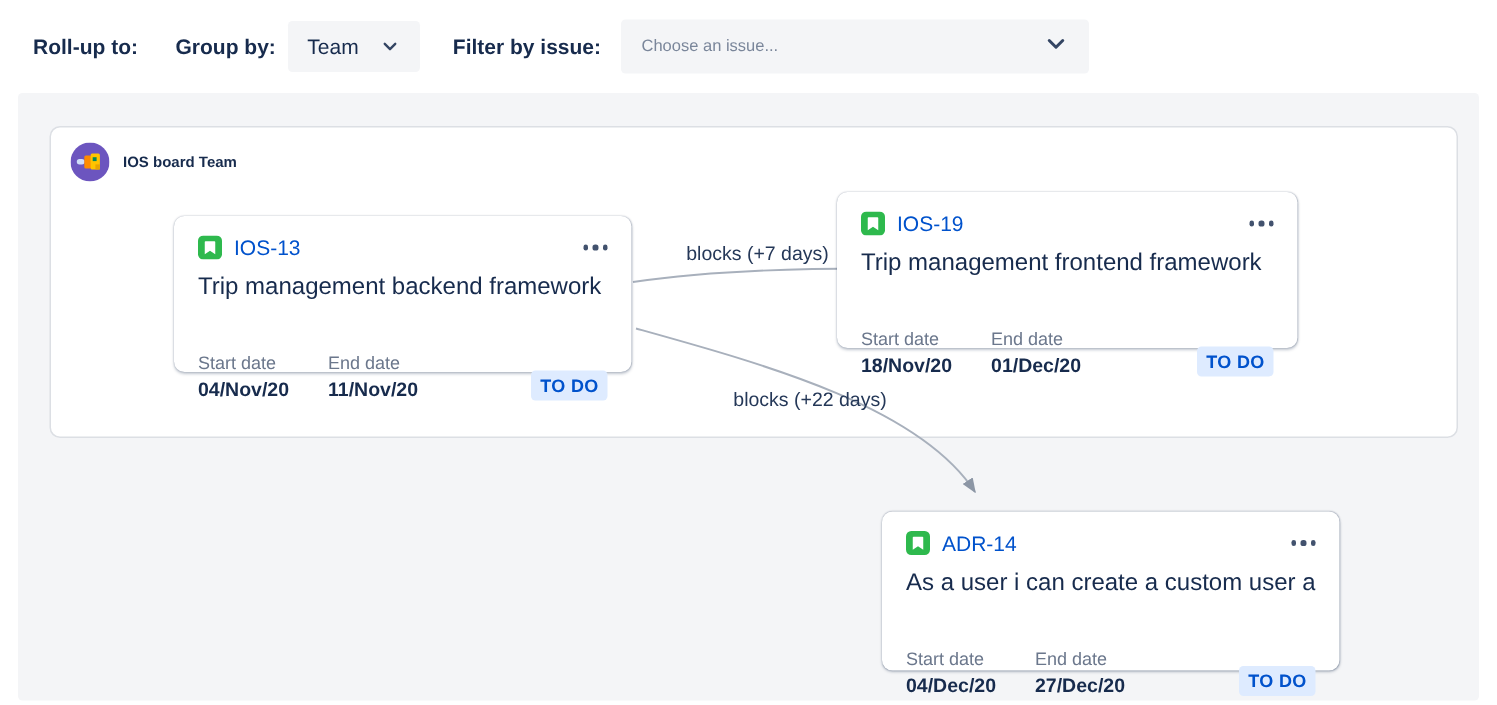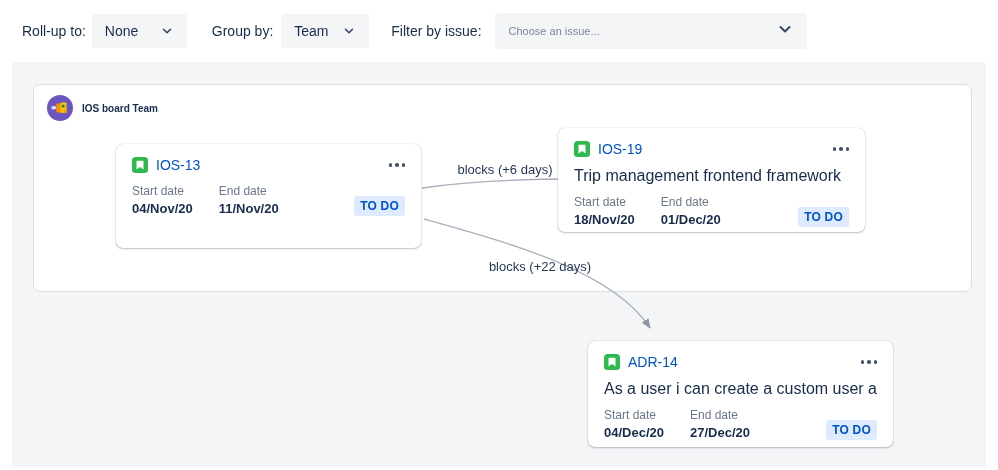--- a/index.html
+++ b/index.html
@@ -3,21 +3,21 @@
 <meta charset="utf-8">
 <style>
   * { margin:0; padding:0; box-sizing:border-box; }
   html,body { width:998px; height:470px; background:#ffffff;
     font-family:"Liberation Sans", sans-serif; color:#172B4D; overflow:hidden; }
   body { position:relative; }
 
   
   .toolbar { position:absolute; left:0; top:0; width:998px; height:62px;
     display:flex; align-items:center; padding-left:22px; background:#ffffff; }
-  .tlabel { font-size:14px; color:#172B4D; }
+  .tlabel { font-size:14px; color:#172B4D;font-weight:bold; }
   .tbtn { display:flex; align-items:center; justify-content:space-between;
     height:34px; background:#F4F5F7; border:none; border-radius:3px;
     padding:0 13px; font-size:14px; color:#172B4D; cursor:pointer;
     font-family:"Liberation Sans", sans-serif; }
   .tbtn .chev { margin-left:12px; display:flex; }
   .tselect { display:flex; align-items:center; justify-content:space-between;
     height:36px; width:312px; background:#F4F5F7; border-radius:3px;
     padding:0 14px; cursor:pointer; }
   .placeholder { font-size:11px; color:#7A869A; }
 
@@ -43,40 +43,32 @@
     cursor:pointer; }
   .card-top { display:flex; align-items:center; gap:8px; height:18px; }
   .story-icon { flex:0 0 auto; display:flex; }
   .issue-key { font-size:14px; font-weight:500; color:#0052CC; }
   .dots { margin-left:auto; display:flex; gap:3px; align-items:center;
     padding:4px 0 4px 8px; cursor:pointer; }
   .dots i { width:3.5px; height:3.5px; border-radius:50%; background:#42526E; display:block; }
   .card-title { margin-top:9px; font-size:16px; color:#172B4D;
     white-space:nowrap; overflow:hidden; }
   .card-fields { margin-top:10px; display:flex; align-items:flex-end; }
-  .field { margin-right:26px; }
+  .field { margin-right:26px;margin-top:24px; }
   .field-label { font-size:12px; color:#6B778C; }
   .field-value { margin-top:3px; font-size:13px; font-weight:bold; color:#172B4D; }
   .status-badge { margin-left:auto; background:#DEEBFF; color:#0052CC;
     font-size:12px; font-weight:bold; padding:3px 6px; border-radius:3px;
     letter-spacing:.2px; }
 </style>
 </head>
 <body>
 
 <div class="toolbar">
   <span class="tlabel">Roll-up to:</span>
-  <button class="tbtn" style="margin-left:6px; min-width:95px;">
-    <span>None</span>
-    <span class="chev">
-      <svg width="14" height="14" viewBox="0 0 16 16">
-          <path d="M4 6l4 4 4-4" fill="none" stroke="#344563" stroke-width="1.8" stroke-linecap="round" stroke-linejoin="round"></path>
-        </svg>
-    </span>
-  </button>
 
   <span class="tlabel" style="margin-left:25px;">Group by:</span>
   <button class="tbtn" style="margin-left:8px; min-width:88px;">
     <span>Team</span>
     <span class="chev">
       <svg width="14" height="14" viewBox="0 0 16 16">
           <path d="M4 6l4 4 4-4" fill="none" stroke="#344563" stroke-width="1.8" stroke-linecap="round" stroke-linejoin="round"></path>
         </svg>
     </span>
   </button>
@@ -111,38 +103,39 @@
 
 <svg class="arrows" viewBox="0 0 998 470">
   <defs>
     <marker id="ah" markerWidth="10" markerHeight="8" refX="9" refY="4" orient="auto" markerUnits="userSpaceOnUse">
       <path d="M0,0 L10,4 L0,8 z" fill="#8C96A5"></path>
     </marker>
   </defs>
   <path d="M 422 188 C 470 181, 530 179, 578 179" fill="none" stroke="#A8B0BC" stroke-width="1.3" marker-end="url(#ah)"></path>
   <path d="M 424 219 C 510 243, 613 271, 650 328" fill="none" stroke="#A8B0BC" stroke-width="1.3" marker-end="url(#ah)"></path>
 </svg>
-<div class="edge-label" style="left:505px; top:169px;">blocks (+6 days)</div>
+<div class="edge-label" style="left:505px; top:169px;">blocks (+7 days)</div>
 <div class="edge-label" style="left:540px; top:266px;">blocks (+22 days)</div>
 
 <div class="card" style="left:116px; top:144px;">
   <div class="card-top">
     <span class="story-icon">
       <svg width="16" height="16" viewBox="0 0 16 16">
           <rect width="16" height="16" rx="3.5" fill="#2EB94D"></rect>
           <path d="M5 3.8h6c.3 0 .5.2.5.5v8.2L8 10.1l-3.5 2.4V4.3c0-.3.2-.5.5-.5z" fill="#ffffff"></path>
         </svg>
     </span>
     <span class="issue-key">IOS-13</span>
     <span class="dots">
         <i></i>
         <i></i>
         <i></i>
       </span>
   </div>
+  <div class="card-title">Trip management backend framework</div>
   <div class="card-fields">
     <div class="field">
       <div class="field-label">Start date</div>
       <div class="field-value">04/Nov/20</div>
     </div>
     <div class="field">
       <div class="field-label">End date</div>
       <div class="field-value">11/Nov/20</div>
     </div>
     <span class="status-badge">TO DO</span>

